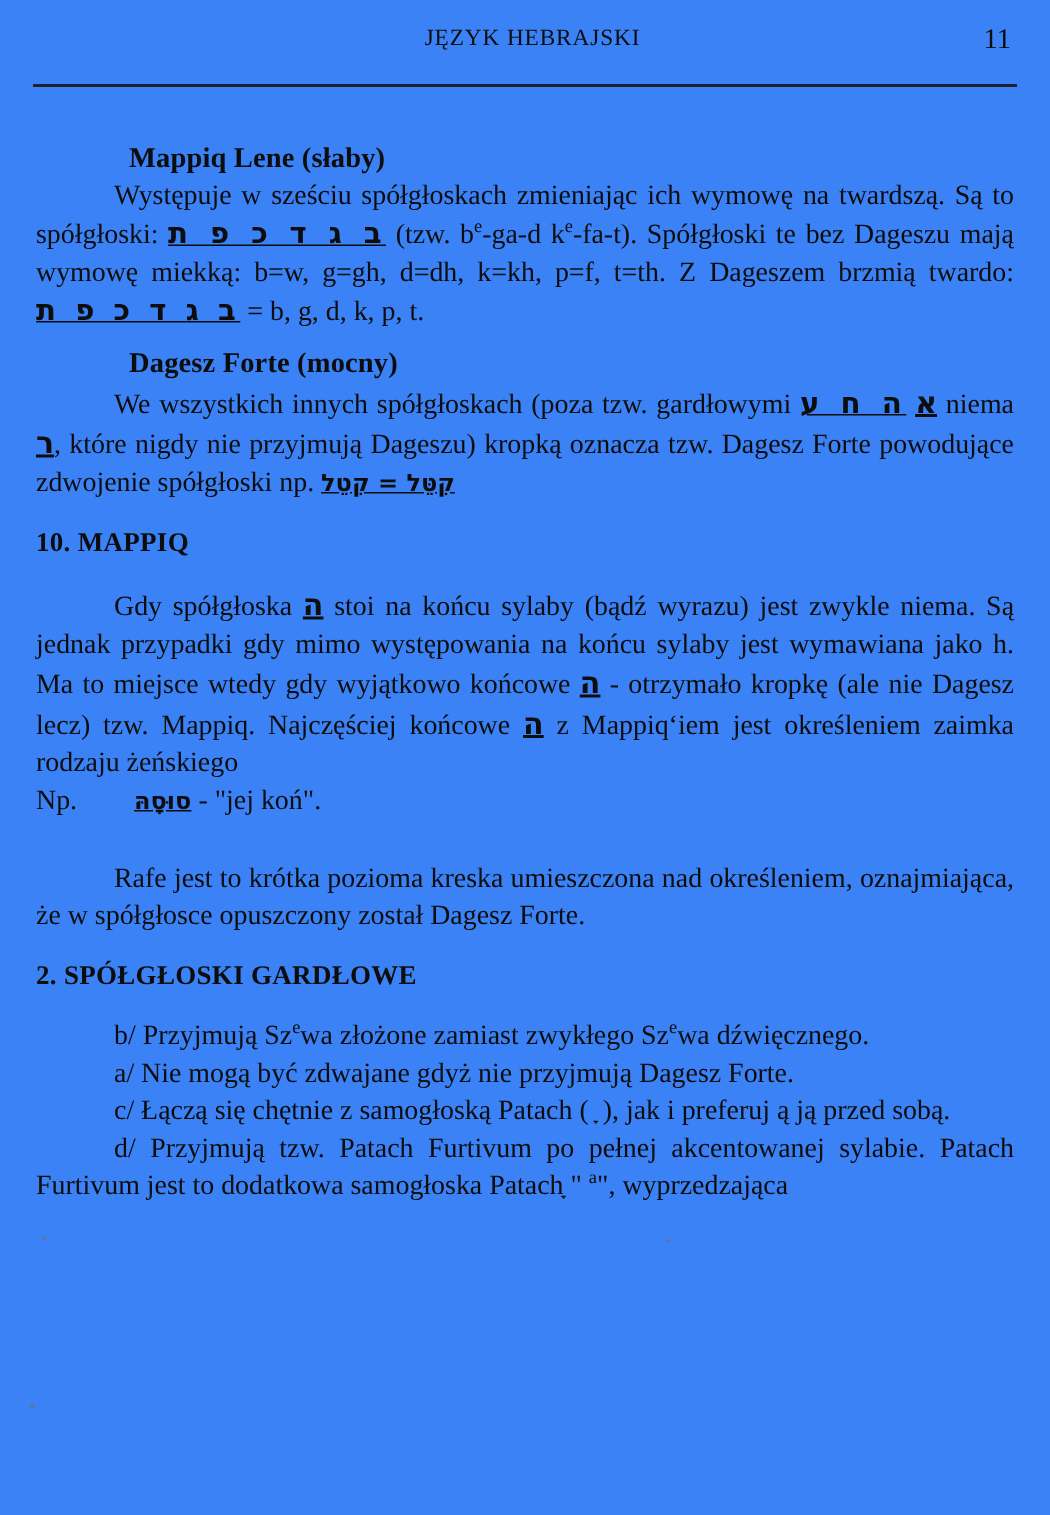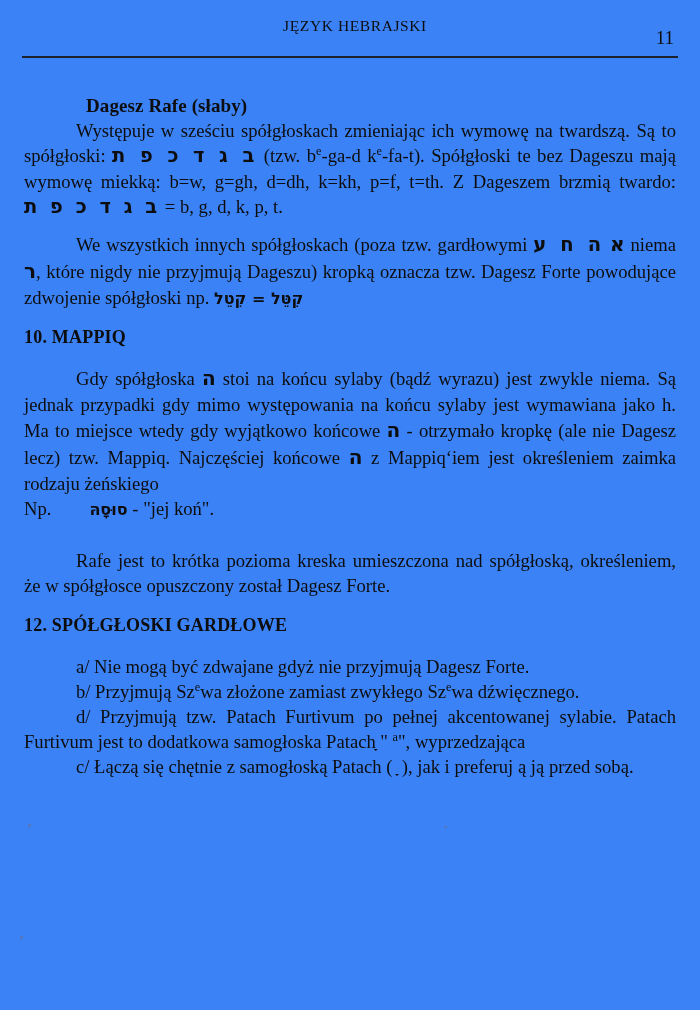--- a/index.html
+++ b/index.html
@@ -39,21 +39,21 @@
     letter-spacing: 0.6px;
     font-variant: small-caps;
     text-transform: uppercase;
     font-weight: normal;
     line-height: 1;
     padding-left: 10px;
   }
   .runhead-folio {
     position: absolute;
     right: 22px;
-    top: 24px;
+    top: 13px;
     font-size: 19px;
     line-height: 1;
   }
   .rule {
     position: absolute;
     left: 22px;
     top: 56px;
     width: 656px;
     height: 2px;
     background: #1a1a1a;
@@ -97,20 +97,21 @@
   p.para.flush { text-align: left; }
 
   .heb {
     font-family: "DejaVu Sans", "Liberation Sans", sans-serif;
     direction: rtl;
     unicode-bidi: isolate;
     font-size: 19.5px;
     font-weight: bold;
     letter-spacing: 3px;
     white-space: nowrap;
+    text-decoration: underline;
   }
   .heb.word { letter-spacing: 0; font-size: 16px; }
   .heb.single { letter-spacing: 0; font-size: 20px; }
 
   .sup {
     font-size: .66em;
     vertical-align: super;
     line-height: 0;
   }
 
@@ -134,57 +135,58 @@
 <div class="page">
 
   <div class="runhead">
     <div class="runhead-title">JĘZYK HEBRAJSKI</div>
     <div class="runhead-folio">11</div>
   </div>
   <div class="rule"></div>
 
   <div class="body">
 
-    <h3 class="subhead">Dagesz Rafe (słaby)</h3>
+    <h3 class="subhead">Mappiq Lene (słaby)</h3>
     <p class="para indent"><span>Występuje w sześciu spółgłoskach zmieniając ich wymowę na twardszą. Są to spółgłoski: </span><span class="heb">ב ג ד כ פ ת</span><span> (tzw. b</span><span class="sup">e</span><span>-ga-d k</span><span class="sup">e</span><span>-fa-t). Spółgłoski te bez Dageszu mają wymowę miekką: b=w, g=gh, d=dh, k=kh, p=f, t=th. Z Dageszem brzmią twardo: </span><span class="heb">ב ג ד כ פ ת</span><span> = b, g, d, k, p, t.</span></p>
 
     <div class="gap-sm"></div>
 
+    <h3 class="subhead">Dagesz Forte (mocny)</h3>
     <p class="para indent"><span>We wszystkich innych spółgłoskach (poza tzw. gardłowymi </span><span class="heb">ה ח ע</span><span> </span><span class="heb single">א</span><span> niema </span><span class="heb single">ר</span><span>, które nigdy nie przyjmują Dageszu) kropką oznacza tzw. Dagesz Forte powodujące zdwojenie spółgłoski np. </span><span class="heb word">קִטֵּל = קִטֵל</span></p>
 
     <div class="gap-md"></div>
 
     <h2 class="secthead">10. MAPPIQ</h2>
 
     <div class="gap-md"></div>
 
     <p class="para indent"><span>Gdy spółgłoska </span><span class="heb single">ה</span><span> stoi na końcu sylaby (bądź wyrazu) jest zwykle niema. Są jednak przypadki gdy mimo występowania na końcu sylaby jest wymawiana jako h. Ma to miejsce wtedy gdy wyjątkowo końcowe </span><span class="heb single">ה</span><span> - otrzymało kropkę (ale nie Dagesz lecz) tzw. Mappiq. Najczęściej końcowe </span><span class="heb single">ה</span><span> z Mappiq‘iem jest określeniem zaimka rodzaju żeńskiego</span></p>
 
     <p class="para flush noindent np-line"><span>Np.</span><span class="np-gap"></span><span class="heb word">סוּסָהּ</span>&nbsp;<span>-</span>&nbsp;<span>"jej koń".</span></p>
 
     <div class="gap-sm"></div>
 
 
     <div class="gap-md"></div>
 
-    <p class="para indent">Rafe jest to krótka pozioma kreska umieszczona nad spółgłoską, określeniem, że w spółgłosce opuszczony został Dagesz Forte.</p>
+    <p class="para indent">Rafe jest to krótka pozioma kreska umieszczona nad określeniem, oznajmiająca, że w spółgłosce opuszczony został Dagesz Forte.</p>
 
     <div class="gap-md"></div>
 
-    <h2 class="secthead">12. SPÓŁGŁOSKI GARDŁOWE</h2>
+    <h2 class="secthead">2. SPÓŁGŁOSKI GARDŁOWE</h2>
 
     <div class="gap-md"></div>
 
 
+    <p class="para indent flush"><span>b/ Przyjmują Sz</span><span class="sup">e</span><span>wa złożone zamiast zwykłego Sz</span><span class="sup">e</span><span>wa dźwięcznego.</span></p>
+
     <p class="para indent flush">a/ Nie mogą być zdwajane gdyż nie przyjmują Dagesz Forte.</p>
 
-    <p class="para indent flush"><span>b/ Przyjmują Sz</span><span class="sup">e</span><span>wa złożone zamiast zwykłego Sz</span><span class="sup">e</span><span>wa dźwięcznego.</span></p>
+    <p class="para indent">c/ Łączą się chętnie z samogłoską Patach ( ָ ), jak i preferuj ą ją przed sobą.</p>
 
     <p class="para indent"><span>d/ Przyjmują tzw. Patach Furtivum po pełnej akcentowanej sylabie. Patach Furtivum jest to dodatkowa samogłoska Patach</span><span>ָ</span><span> " </span><span class="sup">a</span><span>", wyprzedzająca</span></p>
-
-    <p class="para indent">c/ Łączą się chętnie z samogłoską Patach ( ָ ), jak i preferuj ą ją przed sobą.</p>
 
   </div>
 
   <span class="speck" style="left:28px; top:824px; width:3px; height:3px;"></span>
   <span class="speck" style="left:444px; top:826px; width:3px; height:2px;"></span>
   <span class="speck" style="left:20px; top:936px; width:3px; height:3px;"></span>
 </div>
 
 </body></html>

